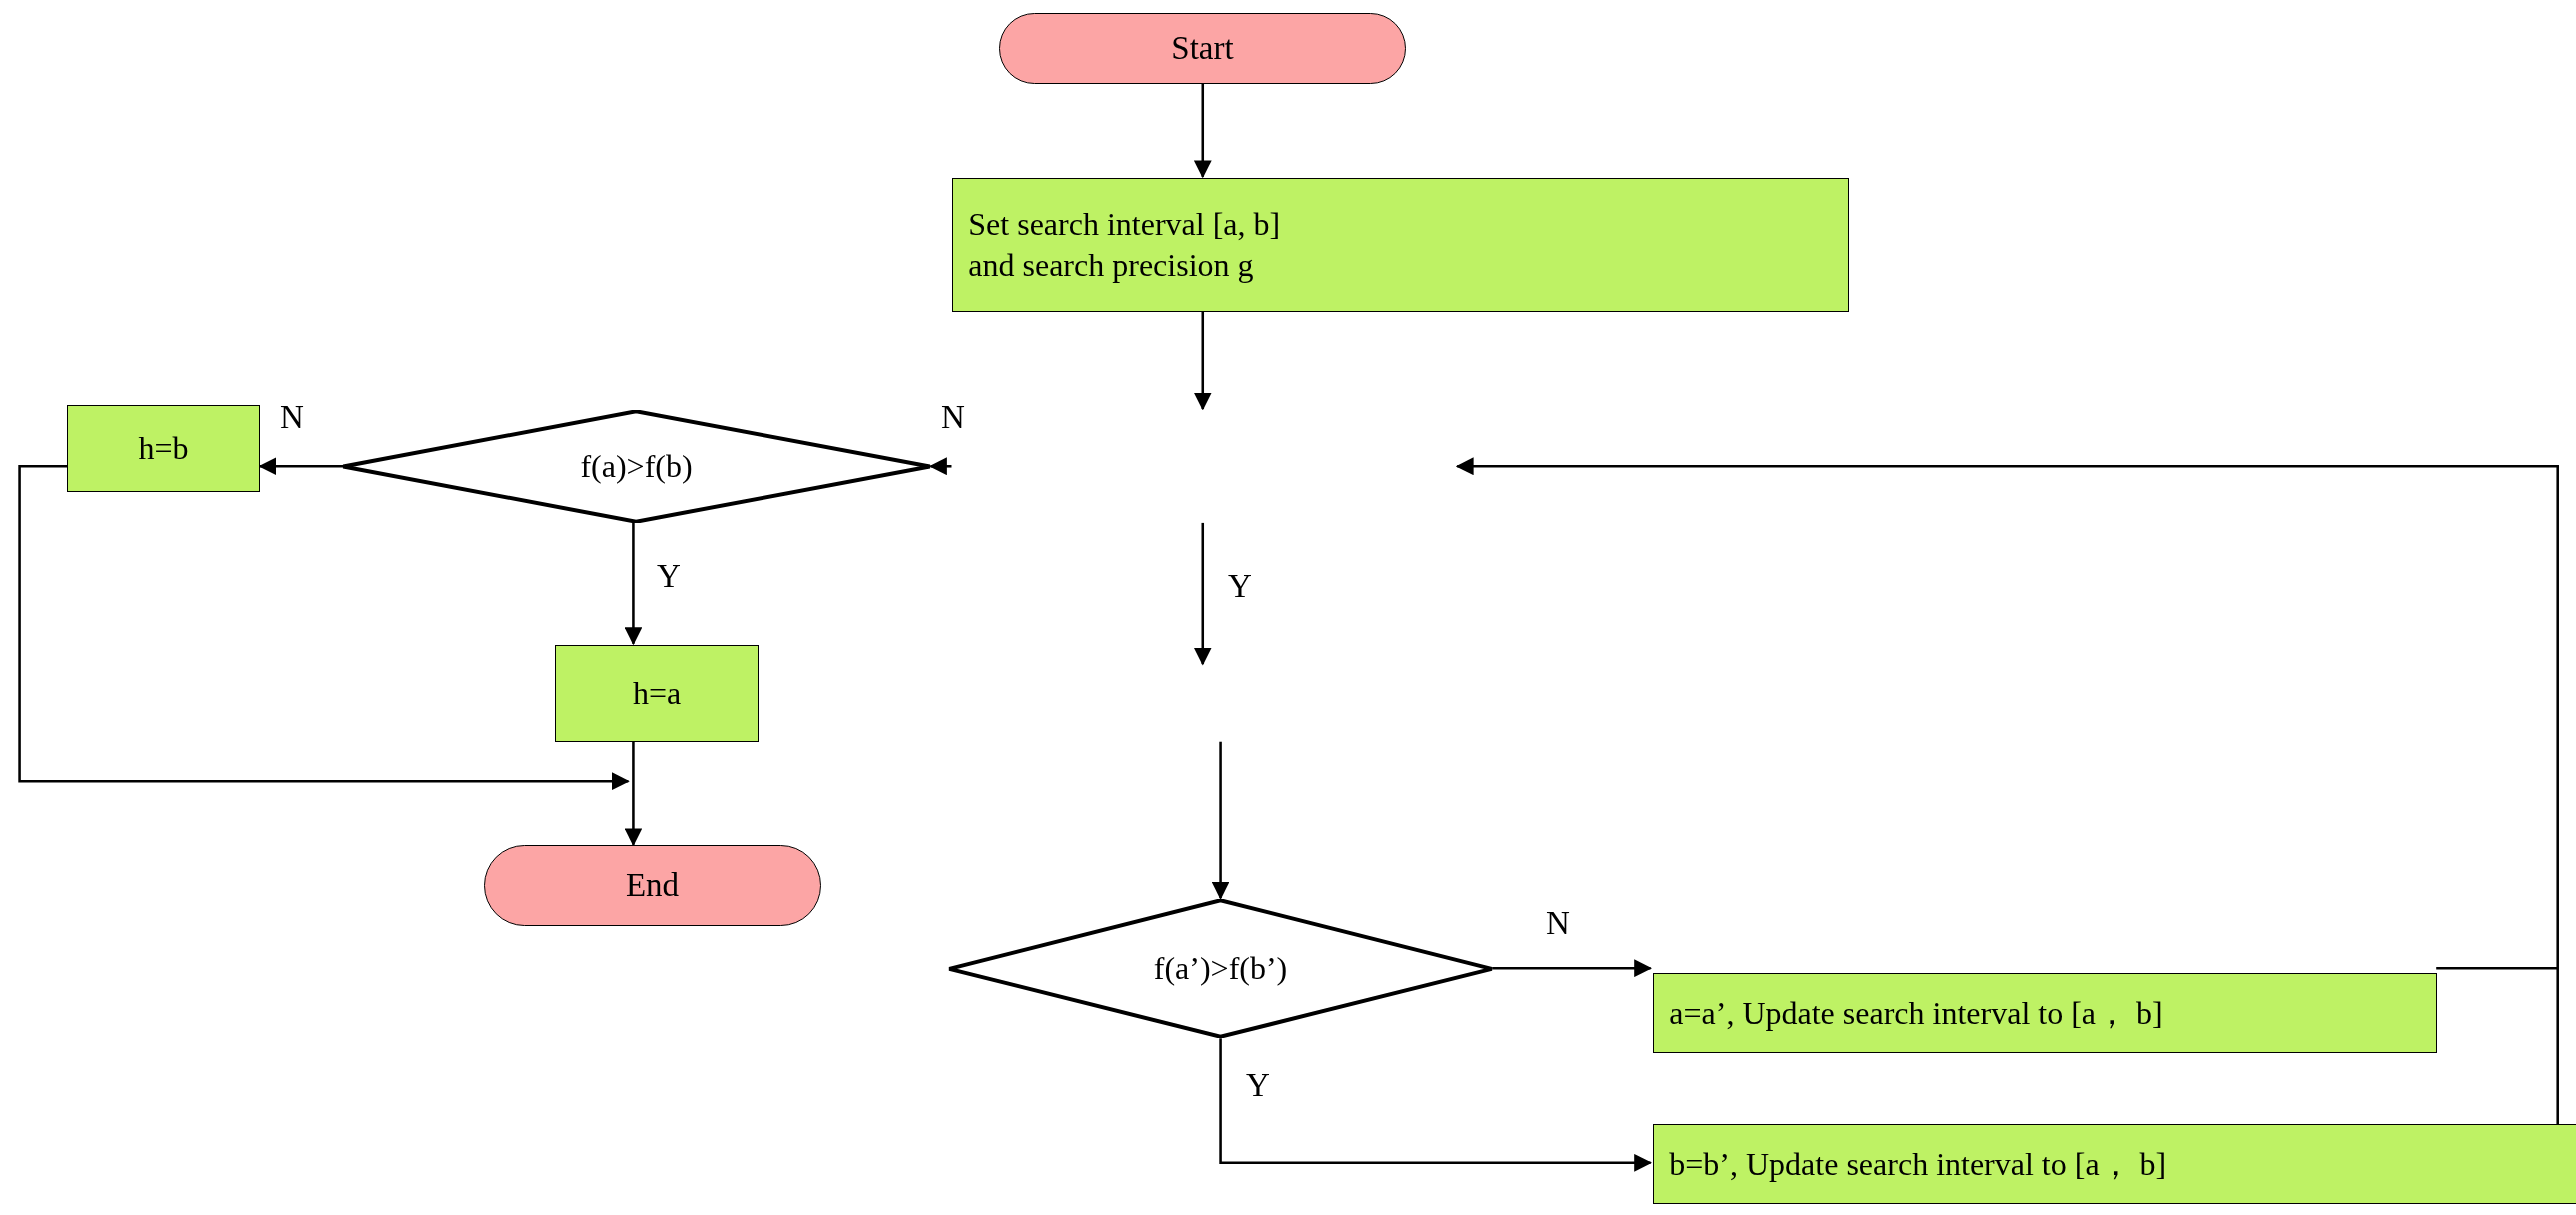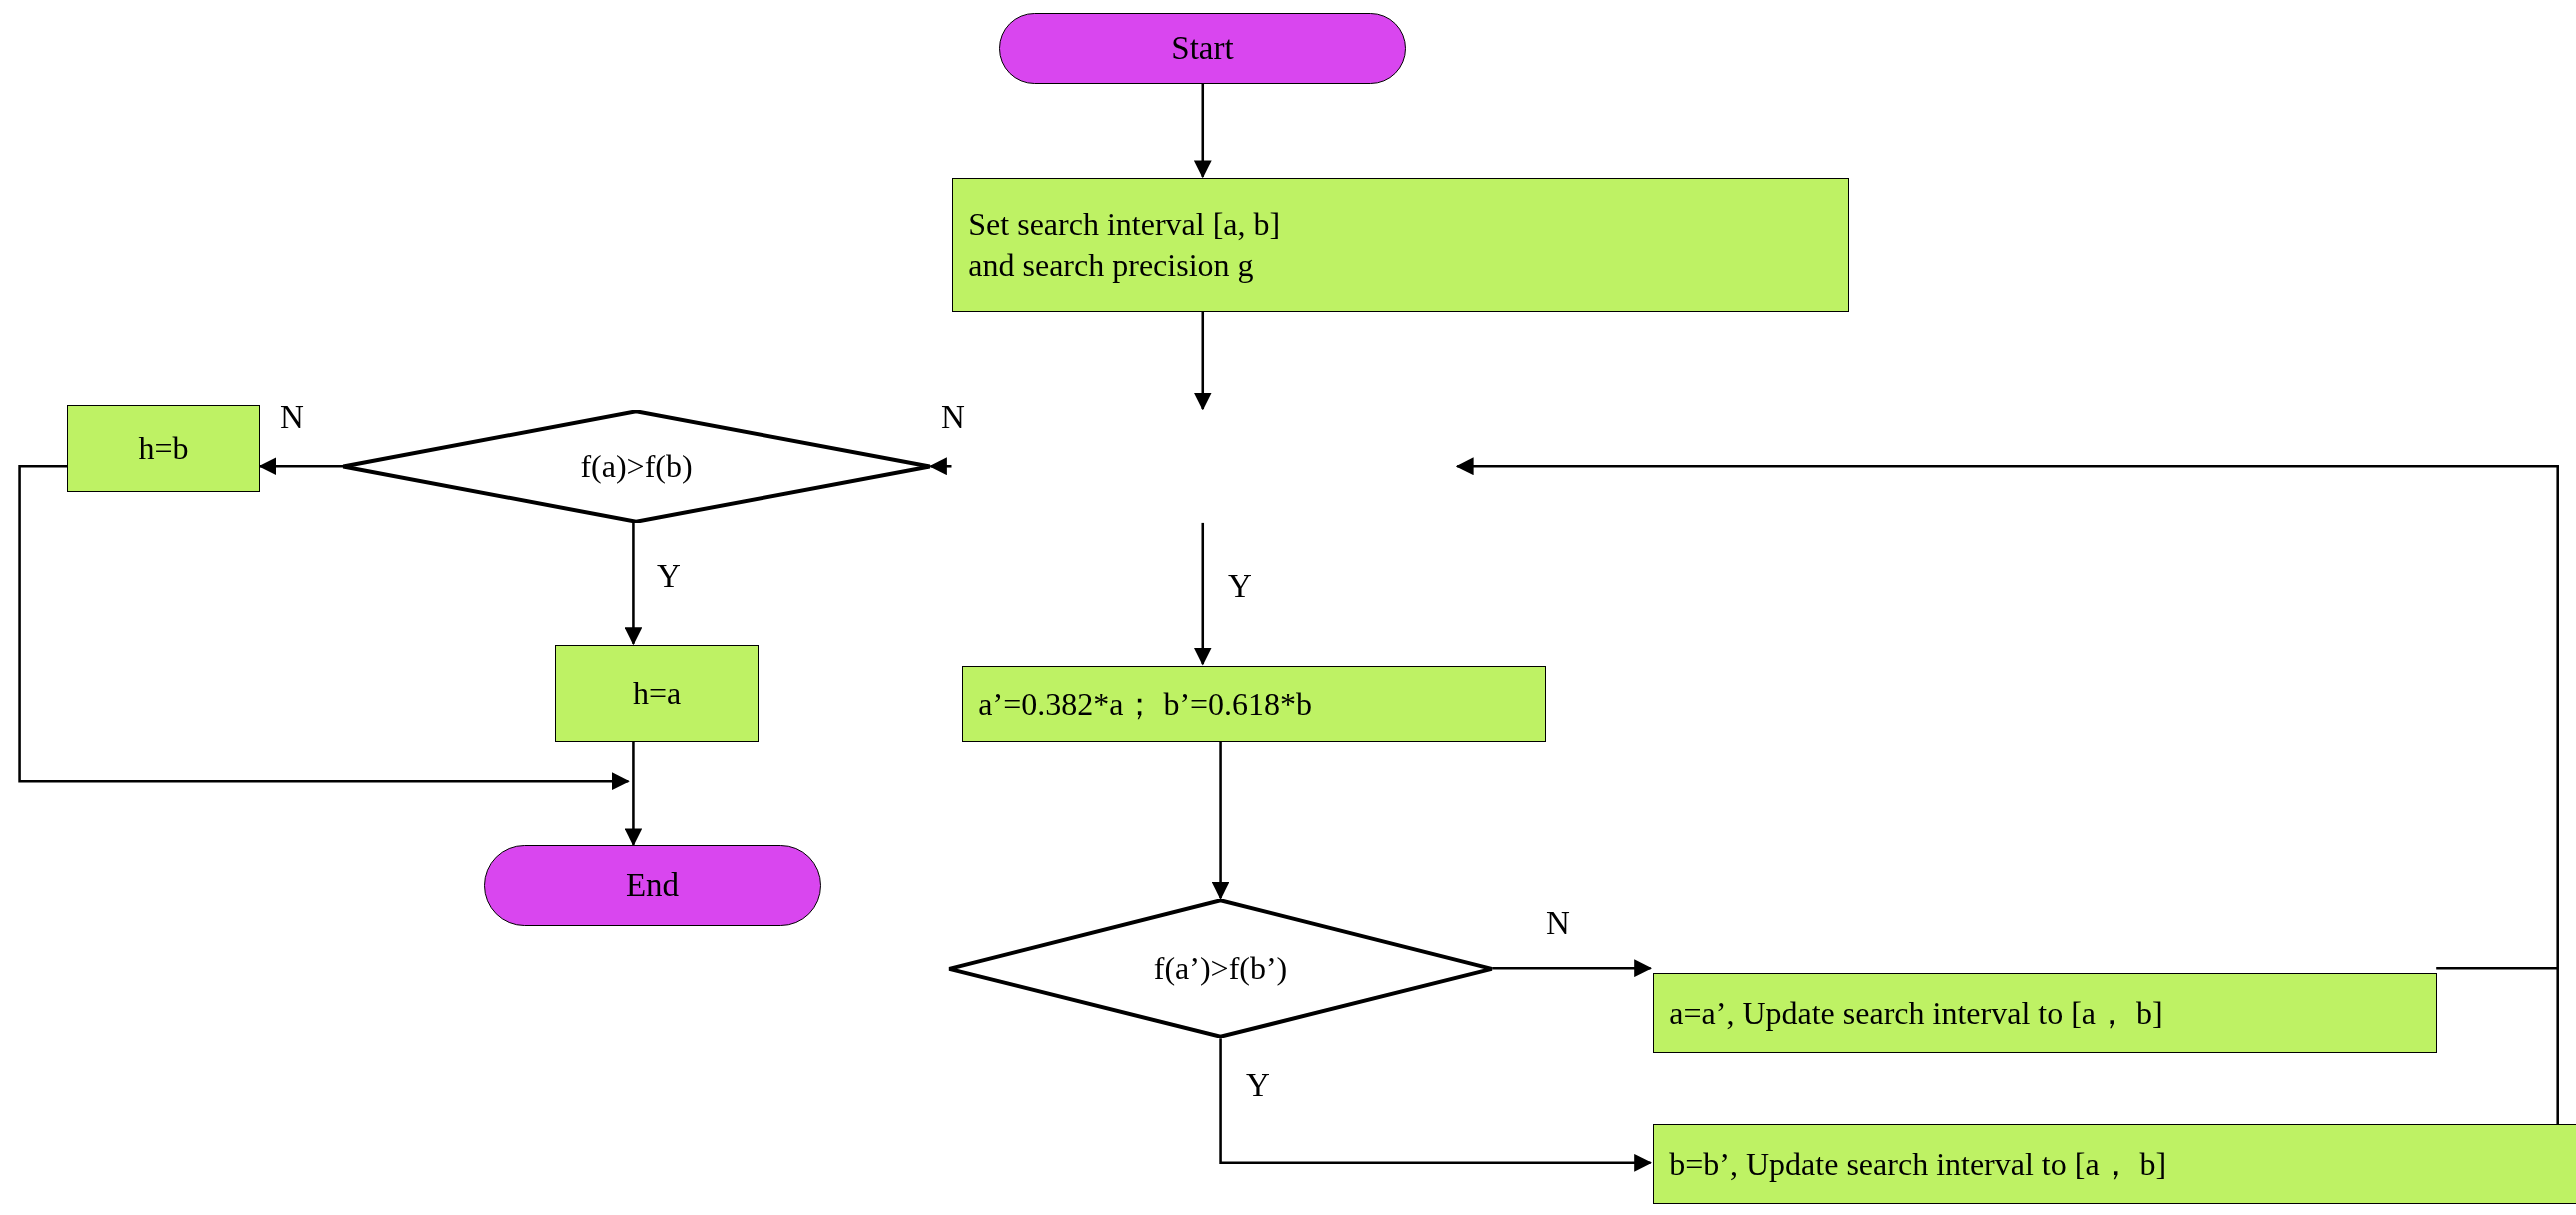--- a/index.html
+++ b/index.html
@@ -31,21 +31,21 @@
     align-items: center;
     color: #000000;
     line-height: 1.28;
     white-space: pre-line;
   }
   .terminator {
     border: 1.9px solid #000000;
     border-radius: 636px;
     justify-content: center;
     text-align: center;
-    background: #d946ef;
+    background: #fca5a5;
   }
   .process {
     border: 1.9px solid #000000;
     background: #bef264;
   }
   .process.center-text { justify-content: center; text-align: center; }
   .process.left-text { justify-content: flex-start; text-align: left; padding-left: 15.3px; }
   .decision {
     justify-content: center;
     text-align: center;
@@ -135,23 +135,20 @@
   </div>
 
   <div class="node process center-text" style="left:555px; top:645px; width:204px; height:97px; font-size:32px;text-align:right;">
     <span>h=a</span>
   </div>
 
   <div class="node terminator" style="left:484px; top:845px; width:337px; height:81px; font-size:33px;">
     <span>End</span>
   </div>
 
-  <div class="node process left-text" style="left:962px; top:666px; width:584px; height:76px; font-size:32px;">
-    <span>a’=0.382*a； b’=0.618*b</span>
-  </div>
 
   <div class="node decision" style="left:948px; top:899px; width:545px; height:139px; font-size:32px;">
     <svg class="dia-shape" viewBox="0 0 856 219" preserveAspectRatio="none">
       <polygon points="428,2 854,110 428,217 2,110" fill="#ffffff" stroke="#000000" stroke-width="4" vector-effect="non-scaling-stroke"></polygon>
     </svg>
     <span class="dia-label">f(a’)&gt;f(b’)</span>
   </div>
 
   <div class="node process left-text" style="left:1653px; top:929px; width:784px; height:80px; font-size:32px;margin-top:44px;">
     <span>a=a’, Update search interval to [a， b]</span>

